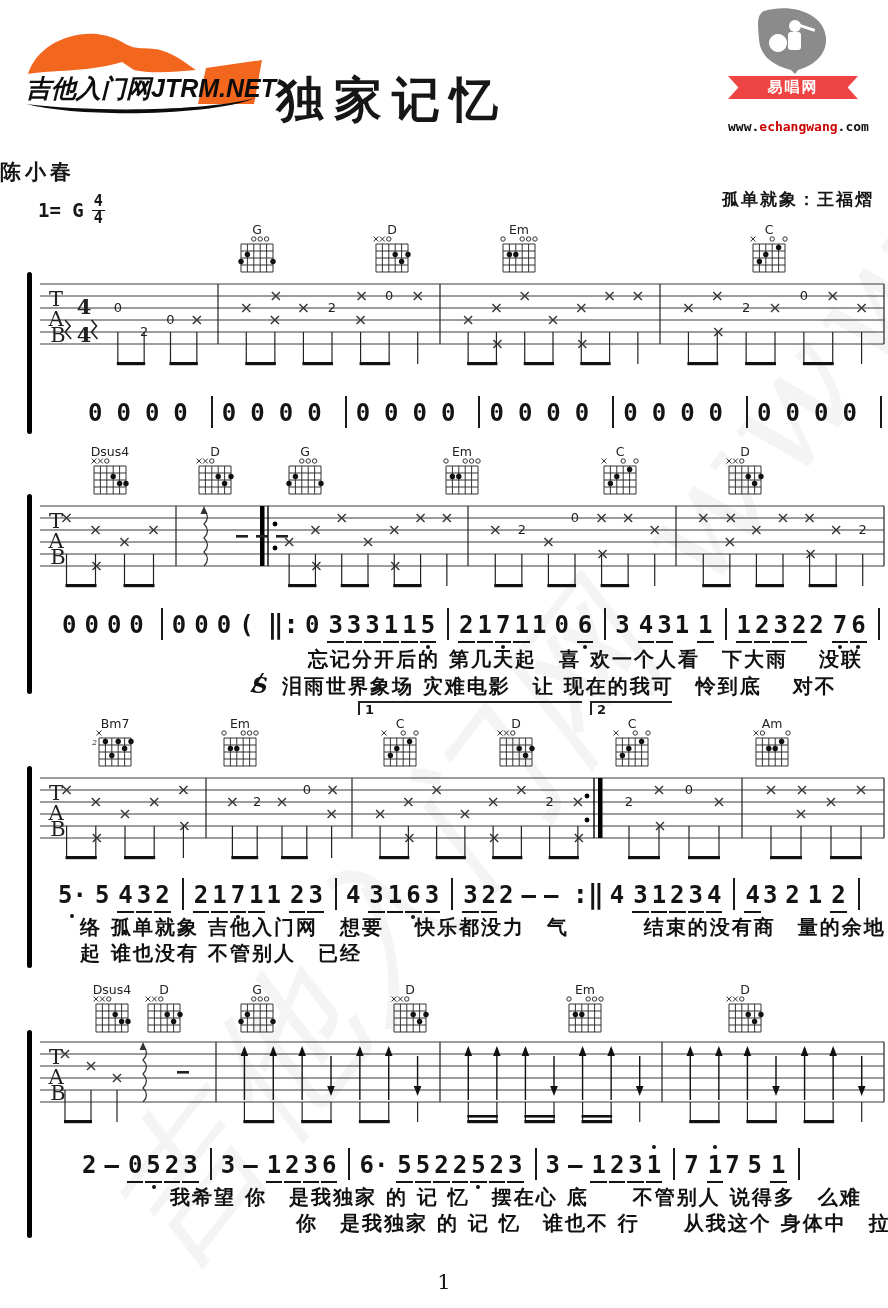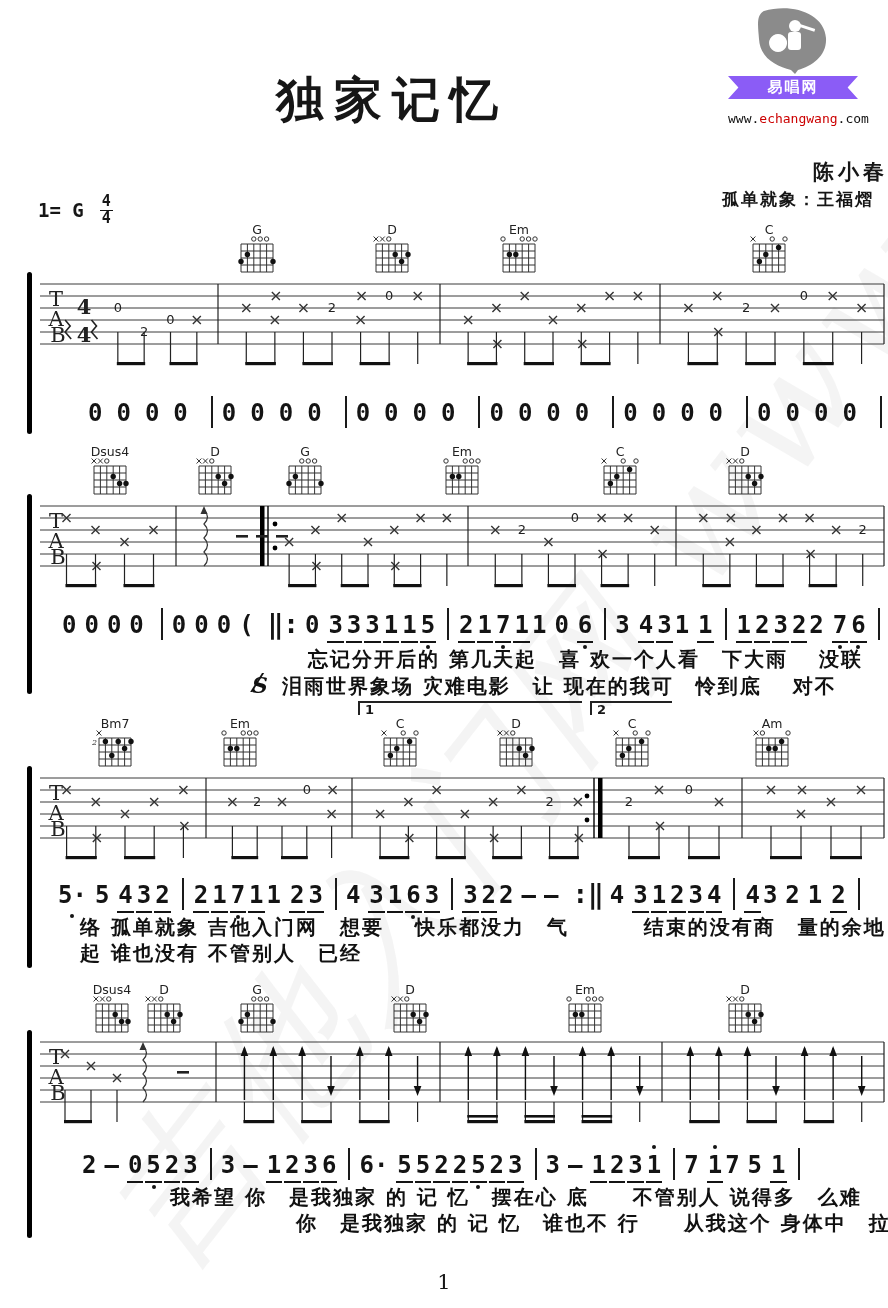--- a/index.html
+++ b/index.html
@@ -8,33 +8,33 @@
   
   .watermark{position:absolute;left:60px;top:1180px;transform:rotate(-52deg);transform-origin:0 0;
      font-size:150px;font-family:"DejaVu Serif",serif;font-style:italic;color:#cfcfcf;opacity:.22;
      white-space:nowrap;letter-spacing:10px;z-index:0;pointer-events:none;}
   
   .sitelogo{position:absolute;left:10px;top:12px;width:270px;height:105px;z-index:2;}
   .sitelogo-text{position:absolute;left:16px;top:60px;font-size:25px;font-weight:bold;font-style:italic;
      font-family:"Liberation Sans",sans-serif;color:#0d0d0d;white-space:nowrap;letter-spacing:0;}
   .title{position:absolute;left:0;top:68px;width:784px;text-align:center;font-size:48px;font-weight:bold;
      font-family:"DejaVu Serif",serif;letter-spacing:10px;z-index:1;}
-  .artist{position:absolute;left:0;top:158px;width:888px;text-align:right;font-size:21px;font-weight:bold;
+  .artist{position:absolute;left:0;top:158px;width:888px;text-align:left;font-size:21px;font-weight:bold;
      font-family:"DejaVu Serif",serif;letter-spacing:4px;}
   .credit{position:absolute;right:14px;top:188px;font-size:17px;font-weight:bold;
      font-family:"DejaVu Serif",serif;letter-spacing:2px;}
   .keysig{position:absolute;left:38px;top:194px;font-size:19px;font-weight:bold;
-     font-family:"DejaVu Sans Mono",monospace;display:flex;align-items:center;gap:16px;}
+     font-family:"DejaVu Sans Mono",monospace;display:flex;align-items:center;gap:8px;}
   .keysig .frac{display:inline-flex;flex-direction:column;align-items:center;font-size:15px;line-height:1.05;}
   .keysig .frac i{font-style:normal;}
   .keysig .frac i:first-child{border-bottom:1.5px solid #111;padding:0 2px;}
   .echang{position:absolute;right:30px;top:8px;width:130px;text-align:center;z-index:2;}
-  .echang .ribbon{position:relative;margin-top:2px;background:#8b5cf6;color:#fff;font-size:15px;font-weight:bold;
+  .echang .ribbon{position:relative;margin-top:2px;background:#ef4444;color:#fff;font-size:15px;font-weight:bold;
      letter-spacing:2px;padding:2px 0;clip-path:polygon(0 0,8% 50%,0 100%,100% 100%,92% 50%,100% 0);}
-  .echang .url{font-family:"DejaVu Sans Mono",monospace;font-size:13px;font-weight:normal;margin-top:12px;color:#111;}
+  .echang .url{font-family:"DejaVu Sans Mono",monospace;font-size:13px;font-weight:bold;margin-top:20px;color:#111;}
   .echang .url .red{color:#cc0000;}
   
   .sysbracket{position:absolute;width:5px;background:#000;border-radius:3px;z-index:1;}
   .chord{position:absolute;z-index:2;}
   .staff{position:absolute;left:0;z-index:1;}
   .jp{position:absolute;white-space:nowrap;font-family:"DejaVu Sans Mono",monospace;font-size:24px;
       font-weight:bold;color:#141414;z-index:1;}
   .jp-tok{display:inline-block;position:relative;margin-right:8px;line-height:1.15;}
   .jp.wide .jp-tok{margin-right:14px;}
   .jp-tok.u{margin-right:2px;border-bottom:2px solid #141414;padding:0 1px 1px;}
@@ -53,20 +53,29 @@
   .pagenum{position:absolute;left:0;top:1270px;width:888px;text-align:center;font-size:21px;
       font-family:"DejaVu Serif",serif;}
 </style>
 </head>
 <body>
 
 <div class="page">
 
   <div class="watermark">吉他入门网 www.jtrm.net</div>
 
+  <div class="sitelogo">
+    <svg width="270" height="105" viewBox="0 0 270 105" xmlns="http://www.w3.org/2000/svg">
+      <path d="M18,62 C28,28 78,10 112,30 C128,40 134,34 150,38 C168,43 176,52 186,58 C150,52 132,44 112,50 C80,60 40,58 18,62 Z" fill="#f2661d"></path>
+      <path d="M112,50 C128,40 148,40 162,48 C172,54 180,56 186,58 C166,60 140,62 124,58 Z" fill="#f2661d"></path>
+      <polygon points="196,56 252,48 244,92 188,92" fill="#f2661d"></polygon>
+      <path d="M16,92 C80,100 190,100 246,86 C200,104 70,106 16,92 Z" fill="#0d0d0d"></path>
+    </svg>
+    <div class="sitelogo-text">吉他入门网JTRM.NET</div>
+  </div>
 
   <div class="echang">
     <svg width="86" height="66" viewBox="0 0 86 66" style="display:block;margin:0 auto;">
       <path d="M14,3 C40,-5 74,4 76,30 C77,48 62,58 48,62 L45,66 L41,62 C26,58 10,50 9,31 C8,18 6,7 14,3 Z" fill="#8b8b8b"></path>
       <circle cx="45" cy="18" r="6" fill="#fff"></circle>
       <rect x="38" y="24" width="13" height="18" rx="3" fill="#fff"></rect>
       <path d="M28,26 a9,9 0 1,0 0.1,0 Z" fill="#fff"></path>
       <rect x="50" y="16" width="16" height="3" fill="#fff" transform="rotate(18 50 16)"></rect>
     </svg>
     <div class="ribbon">易唱网</div>

